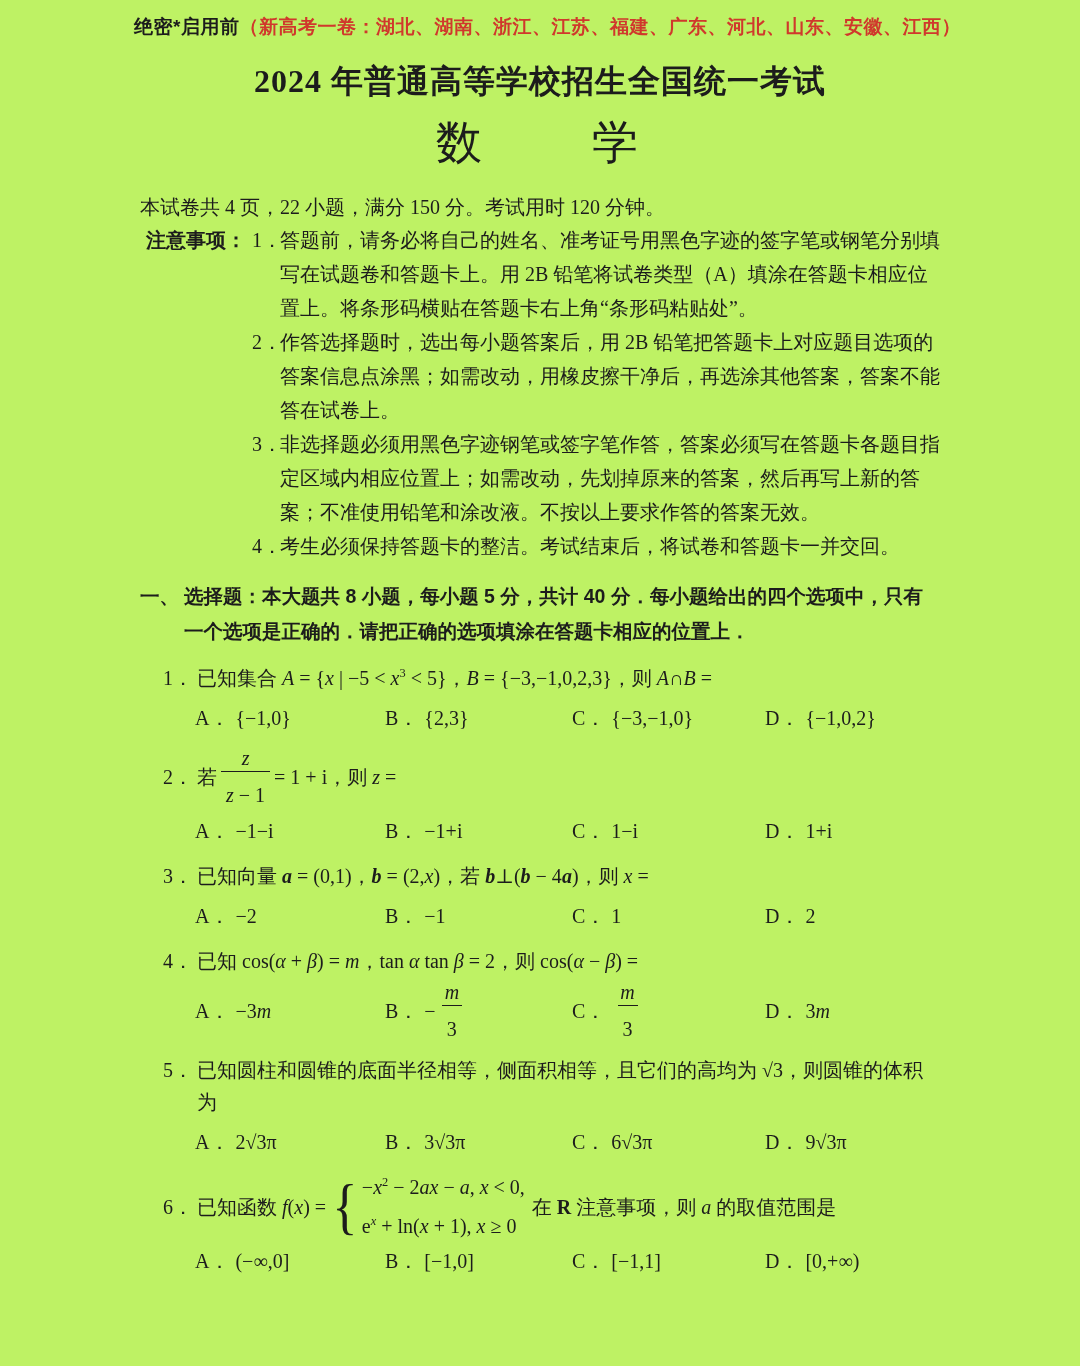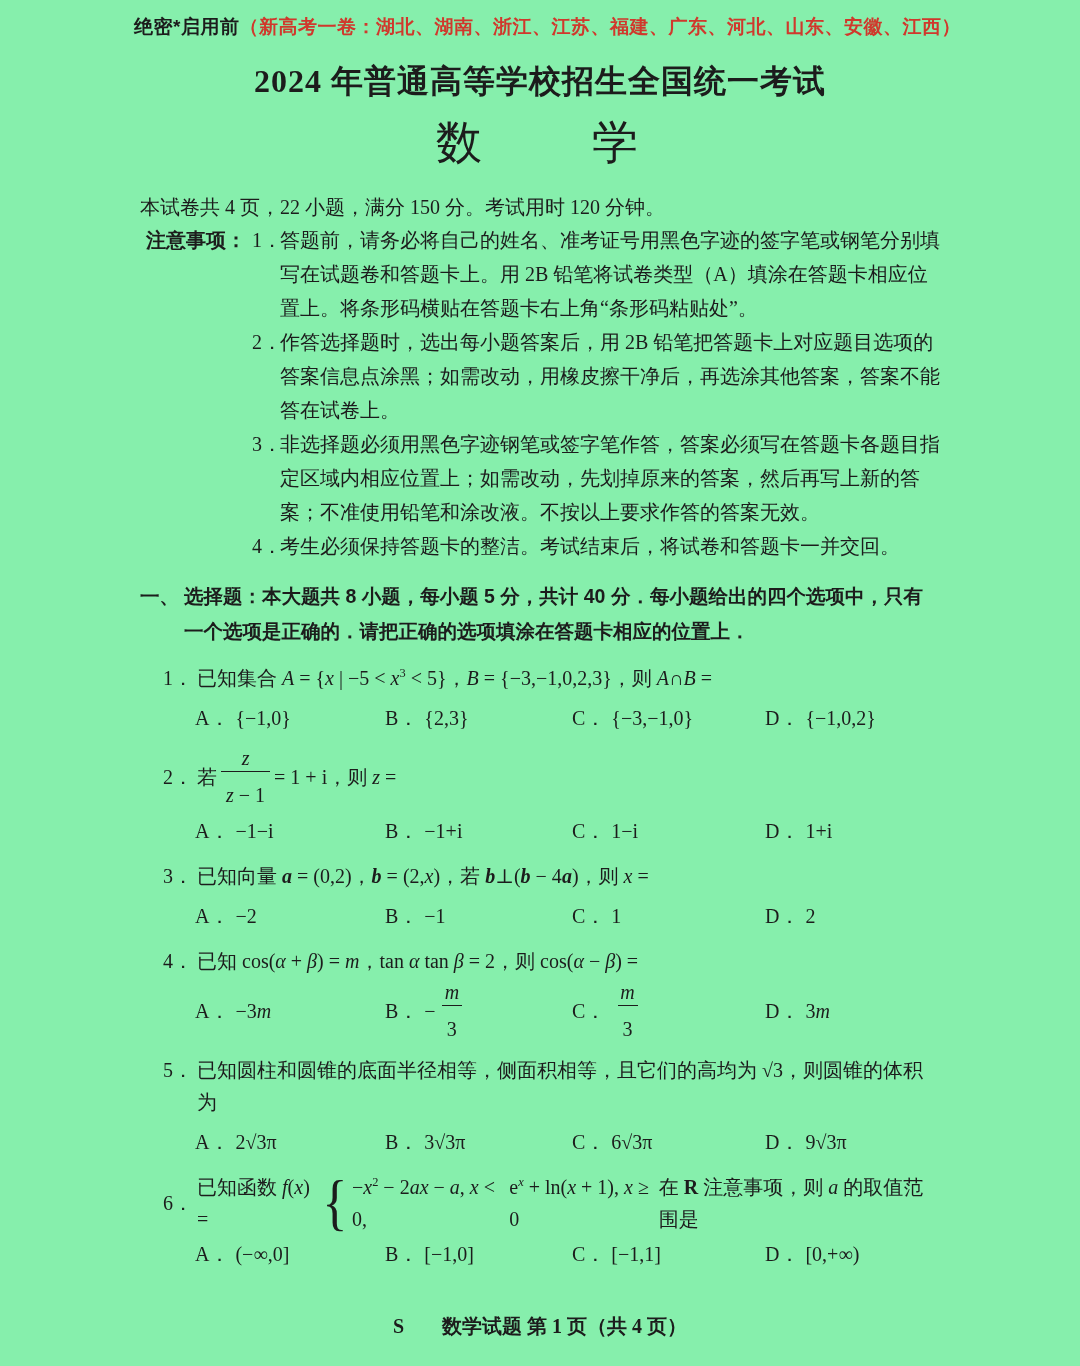--- a/index.html
+++ b/index.html
@@ -1,21 +1,21 @@
 <!DOCTYPE html>
 <html><head>
 <meta charset="utf-8">
 <style>
   * { margin:0; padding:0; box-sizing:border-box; }
   html,body { background:#ffffff; }
   .page {
     position:relative;
     width:1080px; height:1366px;
     margin:0 auto;
-    background:#86efac;
+    background:#bef264;
     color:#1c1c1c;
     font-family:"Liberation Serif","DejaVu Serif",serif;
     font-size:20px;
     padding:8px 140px 0 140px;
     overflow:hidden;
   }
   
   .topline {
     margin-top:6px; margin-left:-6px;
     font-family:"Liberation Sans","DejaVu Sans",sans-serif;
@@ -66,21 +66,21 @@
   .seg-bold{ font-weight:bold; }
   .seg-sup  { font-size:0.62em; vertical-align:super; line-height:0; }
   .seg-supi { font-size:0.62em; vertical-align:super; line-height:0; font-style:italic; }
   .frac { display:inline-flex; flex-direction:column; align-items:center; margin:0 4px; line-height:1.15; }
   .fr-num { padding:0 5px 1px; }
   .fr-den { border-top:1.5px solid #1c1c1c; padding:12px 5px 0; }
   .brace {
     font-size:62px; font-weight:300; line-height:0.9;
     margin:0 2px 0 4px; transform:scaleX(0.85);
   }
-  .cases { display:inline-flex; gap:7px; }
+  .cases { display:inline-flex; flex-direction:column; gap:7px; }
   .q6-post { margin-left:7px; }
   .q4-opts { margin-top:4px; }
   .q6-opts { margin-top:4px; }
   
   .footer {
     position:absolute; left:0; right:0; bottom:26px;
     text-align:center; font-size:20px; font-weight:bold;
   }
   .footer-code { margin-right:38px; }
 </style>
@@ -174,21 +174,21 @@
       <div class="opt">
           <span class="opt-label">D．</span>
           <span><span>1+i</span></span>
         </div>
     </div>
   </div>
 
   <div>
     <div class="q-stem">
       <span class="q-num">3．</span>
-      <span><span>已知向量 </span><span class="seg-b">a</span><span> = (0,2)，</span><span class="seg-b">b</span><span> = (2,</span><span class="seg-i">x</span><span>)，若 </span><span class="seg-b">b</span><span>⊥(</span><span class="seg-b">b</span><span> − 4</span><span class="seg-b">a</span><span>)，则 </span><span class="seg-i">x</span><span> =</span></span>
+      <span><span>已知向量 </span><span class="seg-b">a</span><span> = (0,1)，</span><span class="seg-b">b</span><span> = (2,</span><span class="seg-i">x</span><span>)，若 </span><span class="seg-b">b</span><span>⊥(</span><span class="seg-b">b</span><span> − 4</span><span class="seg-b">a</span><span>)，则 </span><span class="seg-i">x</span><span> =</span></span>
     </div>
     <div class="opts">
       <div class="opt">
           <span class="opt-label">A．</span>
           <span><span>−2</span></span>
         </div>
       <div class="opt">
           <span class="opt-label">B．</span>
           <span><span>−1</span></span>
         </div>
@@ -284,17 +284,14 @@
           <span class="opt-label">C．</span>
           <span><span>[−1,1]</span></span>
         </div>
       <div class="opt">
           <span class="opt-label">D．</span>
           <span><span>[0,+∞)</span></span>
         </div>
     </div>
   </div>
 
-  <div class="footer">
-    <span class="footer-code">S</span><span>数学试题 第 1 页（共 4 页）</span>
-  </div>
 
 </div>
 
 </body></html>

